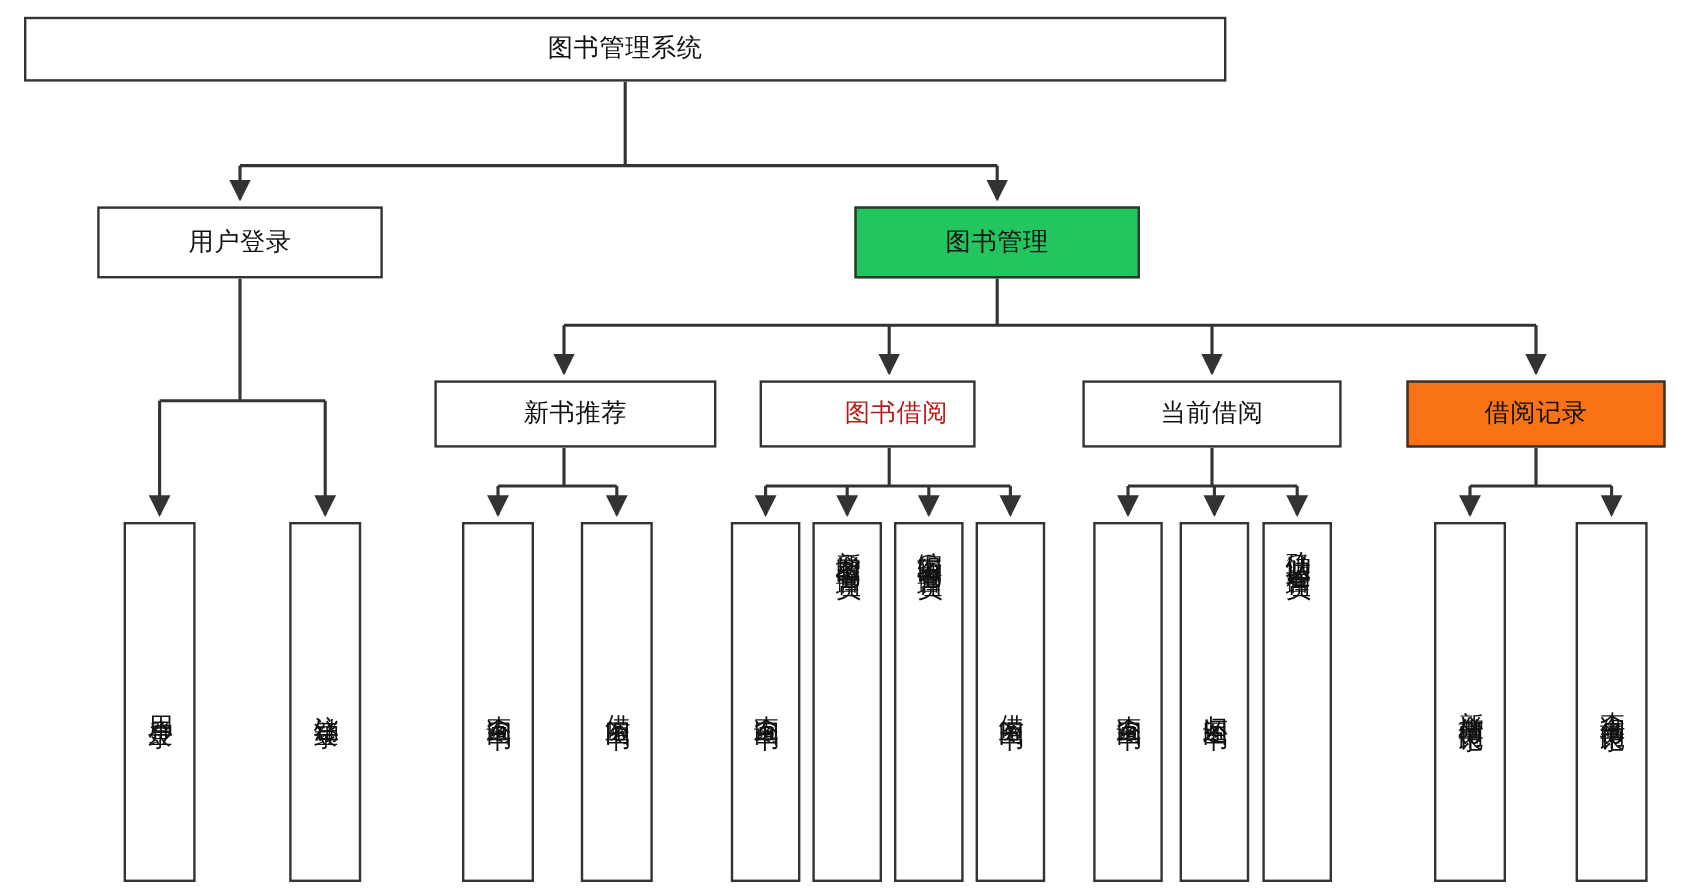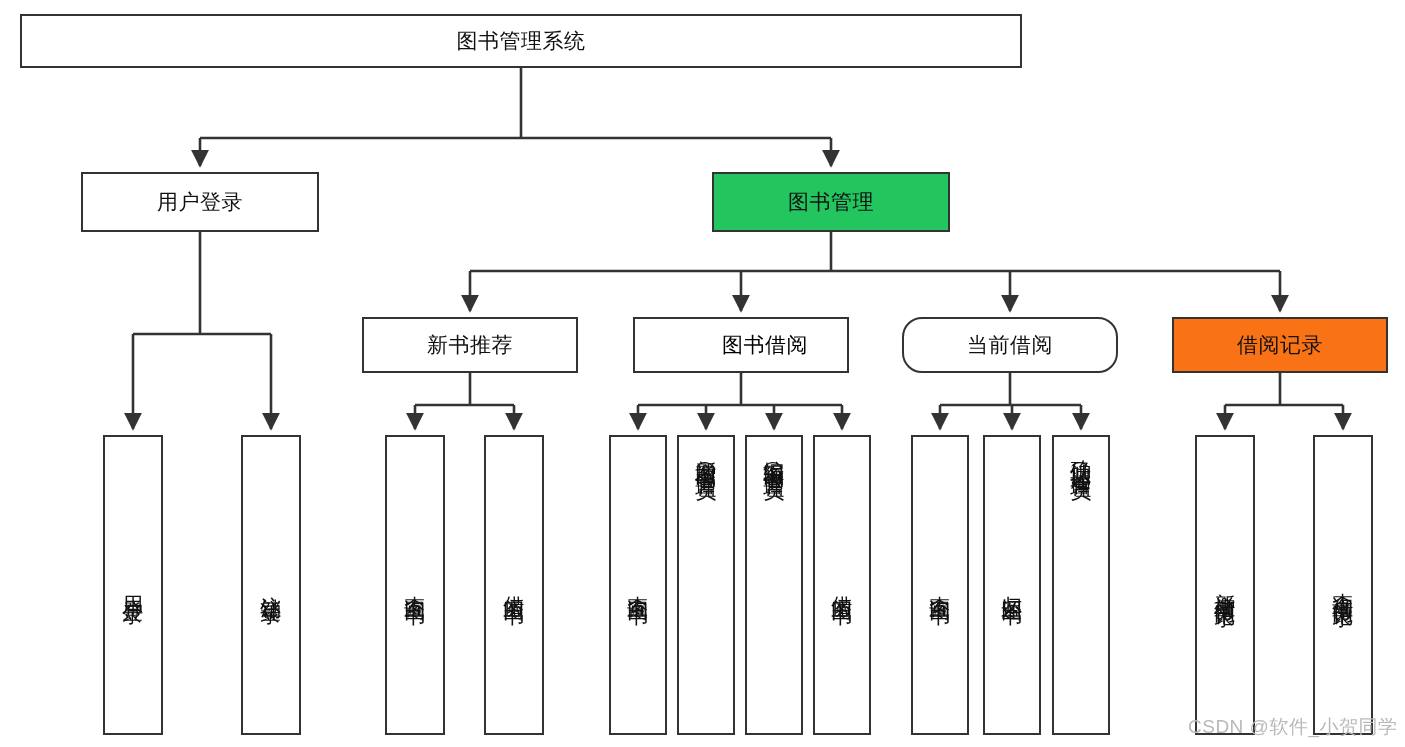--- a/index.html
+++ b/index.html
@@ -121,27 +121,27 @@
   <div id="nodes-layer">
       <div class="node h" style="left: 20px; top: 14px; width: 1002px; height: 54px; border-color: rgb(51, 51, 51); background: rgb(255, 255, 255); color: rgb(17, 17, 17);">
         <span>图书管理系统</span>
       </div>
       <div class="node h" style="left: 81px; top: 172px; width: 238px; height: 60px; border-color: rgb(51, 51, 51); background: rgb(255, 255, 255); color: rgb(17, 17, 17);">
         <span>用户登录</span>
       </div>
       <div class="node h" style="left: 712px; top: 172px; width: 238px; height: 60px; border-color: rgb(51, 51, 51); background: #22c55e; color: rgb(17, 17, 17);">
         <span>图书管理</span>
       </div>
-      <div class="node h" style="left: 362px; top: 317px; width: 216px; height: 56px; border-color: rgb(51, 51, 51); background: rgb(255, 255, 255); color: rgb(17, 17, 17);">
+      <div class="node h" style="left: 362px; top: 317px; width: 235px; height: 56px; border-color: rgb(51, 51, 51); background: rgb(255, 255, 255); color: rgb(17, 17, 17);">
         <span>新书推荐</span>
       </div>
-      <div class="node h" style="left: 633px; top: 317px; width: 216px; height: 56px; border-color: rgb(51, 51, 51); background: rgb(255, 255, 255); color: #000000; padding-left: 48px;">
+      <div class="node h" style="left: 633px; top: 317px; width: 180px; height: 56px; border-color: rgb(51, 51, 51); background: rgb(255, 255, 255); color: #b91c1c; padding-left: 48px;">
         <span>图书借阅</span>
       </div>
-      <div class="node h" style="left: 902px; top: 317px; width: 216px; height: 56px; border-color: rgb(51, 51, 51); background: rgb(255, 255, 255); color: rgb(17, 17, 17); border-radius: 20px;">
+      <div class="node h" style="left: 902px; top: 317px; width: 216px; height: 56px; border-color: rgb(51, 51, 51); background: rgb(255, 255, 255); color: rgb(17, 17, 17);">
         <span>当前借阅</span>
       </div>
       <div class="node h" style="left: 1172px; top: 317px; width: 216px; height: 56px; border-color: rgb(51, 51, 51); background: #f97316; color: rgb(17, 17, 17);">
         <span>借阅记录</span>
       </div>
       <div class="node v" style="left: 103px; top: 435px; width: 60px; height: 300px; border-color: rgb(51, 51, 51); background: rgb(255, 255, 255); color: rgb(17, 17, 17);">
         <span class="vtext">用户登录</span>
       </div>
       <div class="node v" style="left: 241px; top: 435px; width: 60px; height: 300px; border-color: rgb(51, 51, 51); background: rgb(255, 255, 255); color: rgb(17, 17, 17);">
         <span class="vtext">注销登录</span>
@@ -174,15 +174,14 @@
         <span class="vtext">确认归还（管理员）</span>
       </div>
       <div class="node v" style="left: 1195px; top: 435px; width: 60px; height: 300px; border-color: rgb(51, 51, 51); background: rgb(255, 255, 255); color: rgb(17, 17, 17);">
         <span class="vtext">新增借阅记录</span>
       </div>
       <div class="node v" style="left: 1313px; top: 435px; width: 60px; height: 300px; border-color: rgb(51, 51, 51); background: rgb(255, 255, 255); color: rgb(17, 17, 17);">
         <span class="vtext">查询借阅记录</span>
       </div>
     </div>
 
-  <div class="watermark" style="left: 1188px; top: 714px; color: rgb(185, 185, 185);">CSDN @软件_小贺同学</div>
 
 </div>
 
 </body></html>

